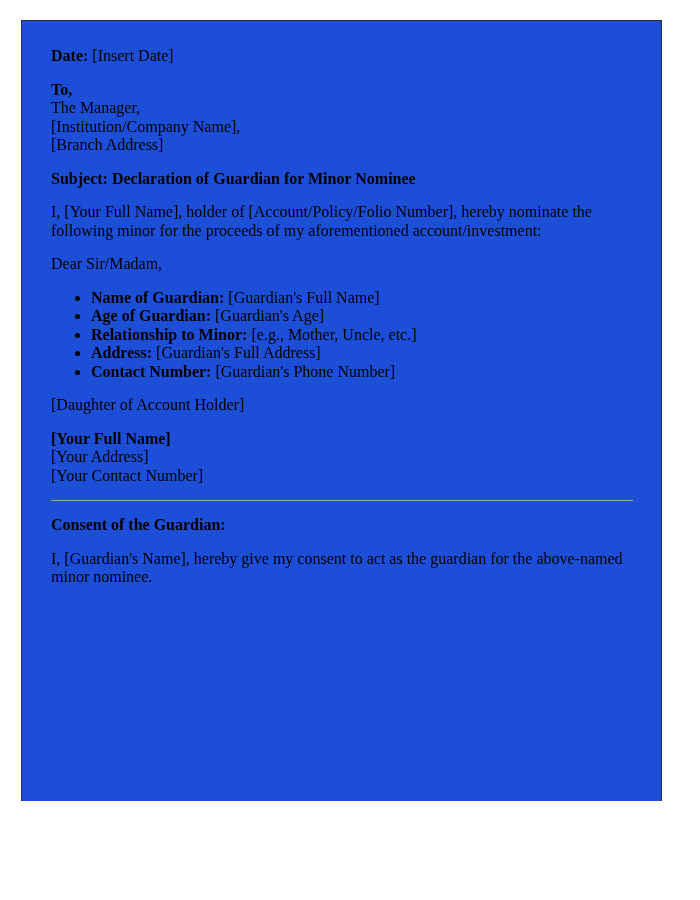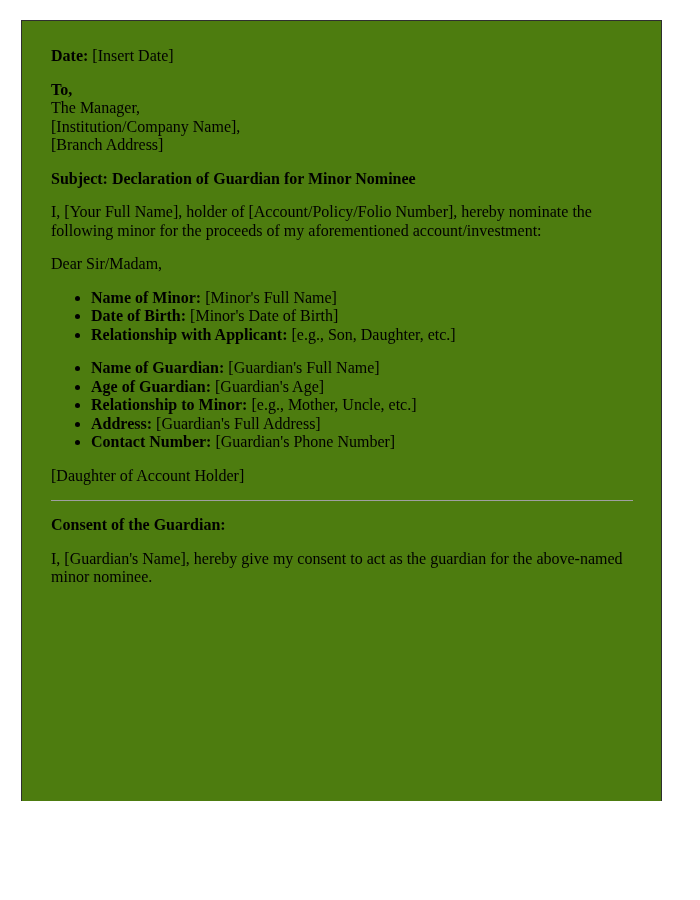--- a/index.html
+++ b/index.html
@@ -21,21 +21,21 @@
     position: absolute;
     left: 21px;
     top: 20px;
     width: 641px;
     height: 781px;
     box-sizing: border-box;
     border: 1px solid #2f2f2f;
     border-bottom: none;
     padding: 26px 28px 0 29px;
     overflow: hidden;
-    background: #4d7c0f;
+    background: #1d4ed8;
   }
   .para {
     margin: 15px 0;
   }
   .para.first {
     margin-top: 0;
   }
   ul.detail-list {
     margin: 15px 0;
     padding-left: 40px;
@@ -65,39 +65,37 @@
     <span>The Manager,</span><br>
     <span>[Institution/Company Name],</span><br>
     <span>[Branch Address]</span></p>
 
   <p class="para"><strong>Subject: Declaration of Guardian for Minor Nominee</strong></p>
 
   <p class="para">I, [Your Full Name], holder of [Account/Policy/Folio Number], hereby nominate the following minor for the proceeds of my aforementioned account/investment:</p>
 
   <p class="para">Dear Sir/Madam,</p>
 
-  <ul class="detail-list">
-    <li><strong>Name of Minor:</strong> <span>[Minor's Full Name]</span></li>
-    <li><strong>Date of Birth:</strong> <span>[Minor's Date of Birth]</span></li>
-    <li><strong>Relationship with Applicant:</strong> <span>[e.g., Son, Daughter, etc.]</span></li>
-  </ul>
 
 
   <ul class="detail-list">
     <li><strong>Name of Guardian:</strong> <span>[Guardian's Full Name]</span></li>
     <li><strong>Age of Guardian:</strong> <span>[Guardian's Age]</span></li>
     <li><strong>Relationship to Minor:</strong> <span>[e.g., Mother, Uncle, etc.]</span></li>
     <li><strong>Address:</strong> <span>[Guardian's Full Address]</span></li>
     <li><strong>Contact Number:</strong> <span>[Guardian's Phone Number]</span></li>
   </ul>
 
 
 
   <p class="para">[Daughter of Account Holder]</p>
 
+  <p class="para"><strong>[Your Full Name]</strong><br>
+    <span>[Your Address]</span><br>
+    <span>[Your Contact Number]</span></p>
 
   <hr class="divider">
 
   <p class="para"><strong>Consent of the Guardian:</strong></p>
 
   <p class="para">I, [Guardian's Name], hereby give my consent to act as the guardian for the above-named minor nominee.</p>
 
 </div>
 
 </body></html>

